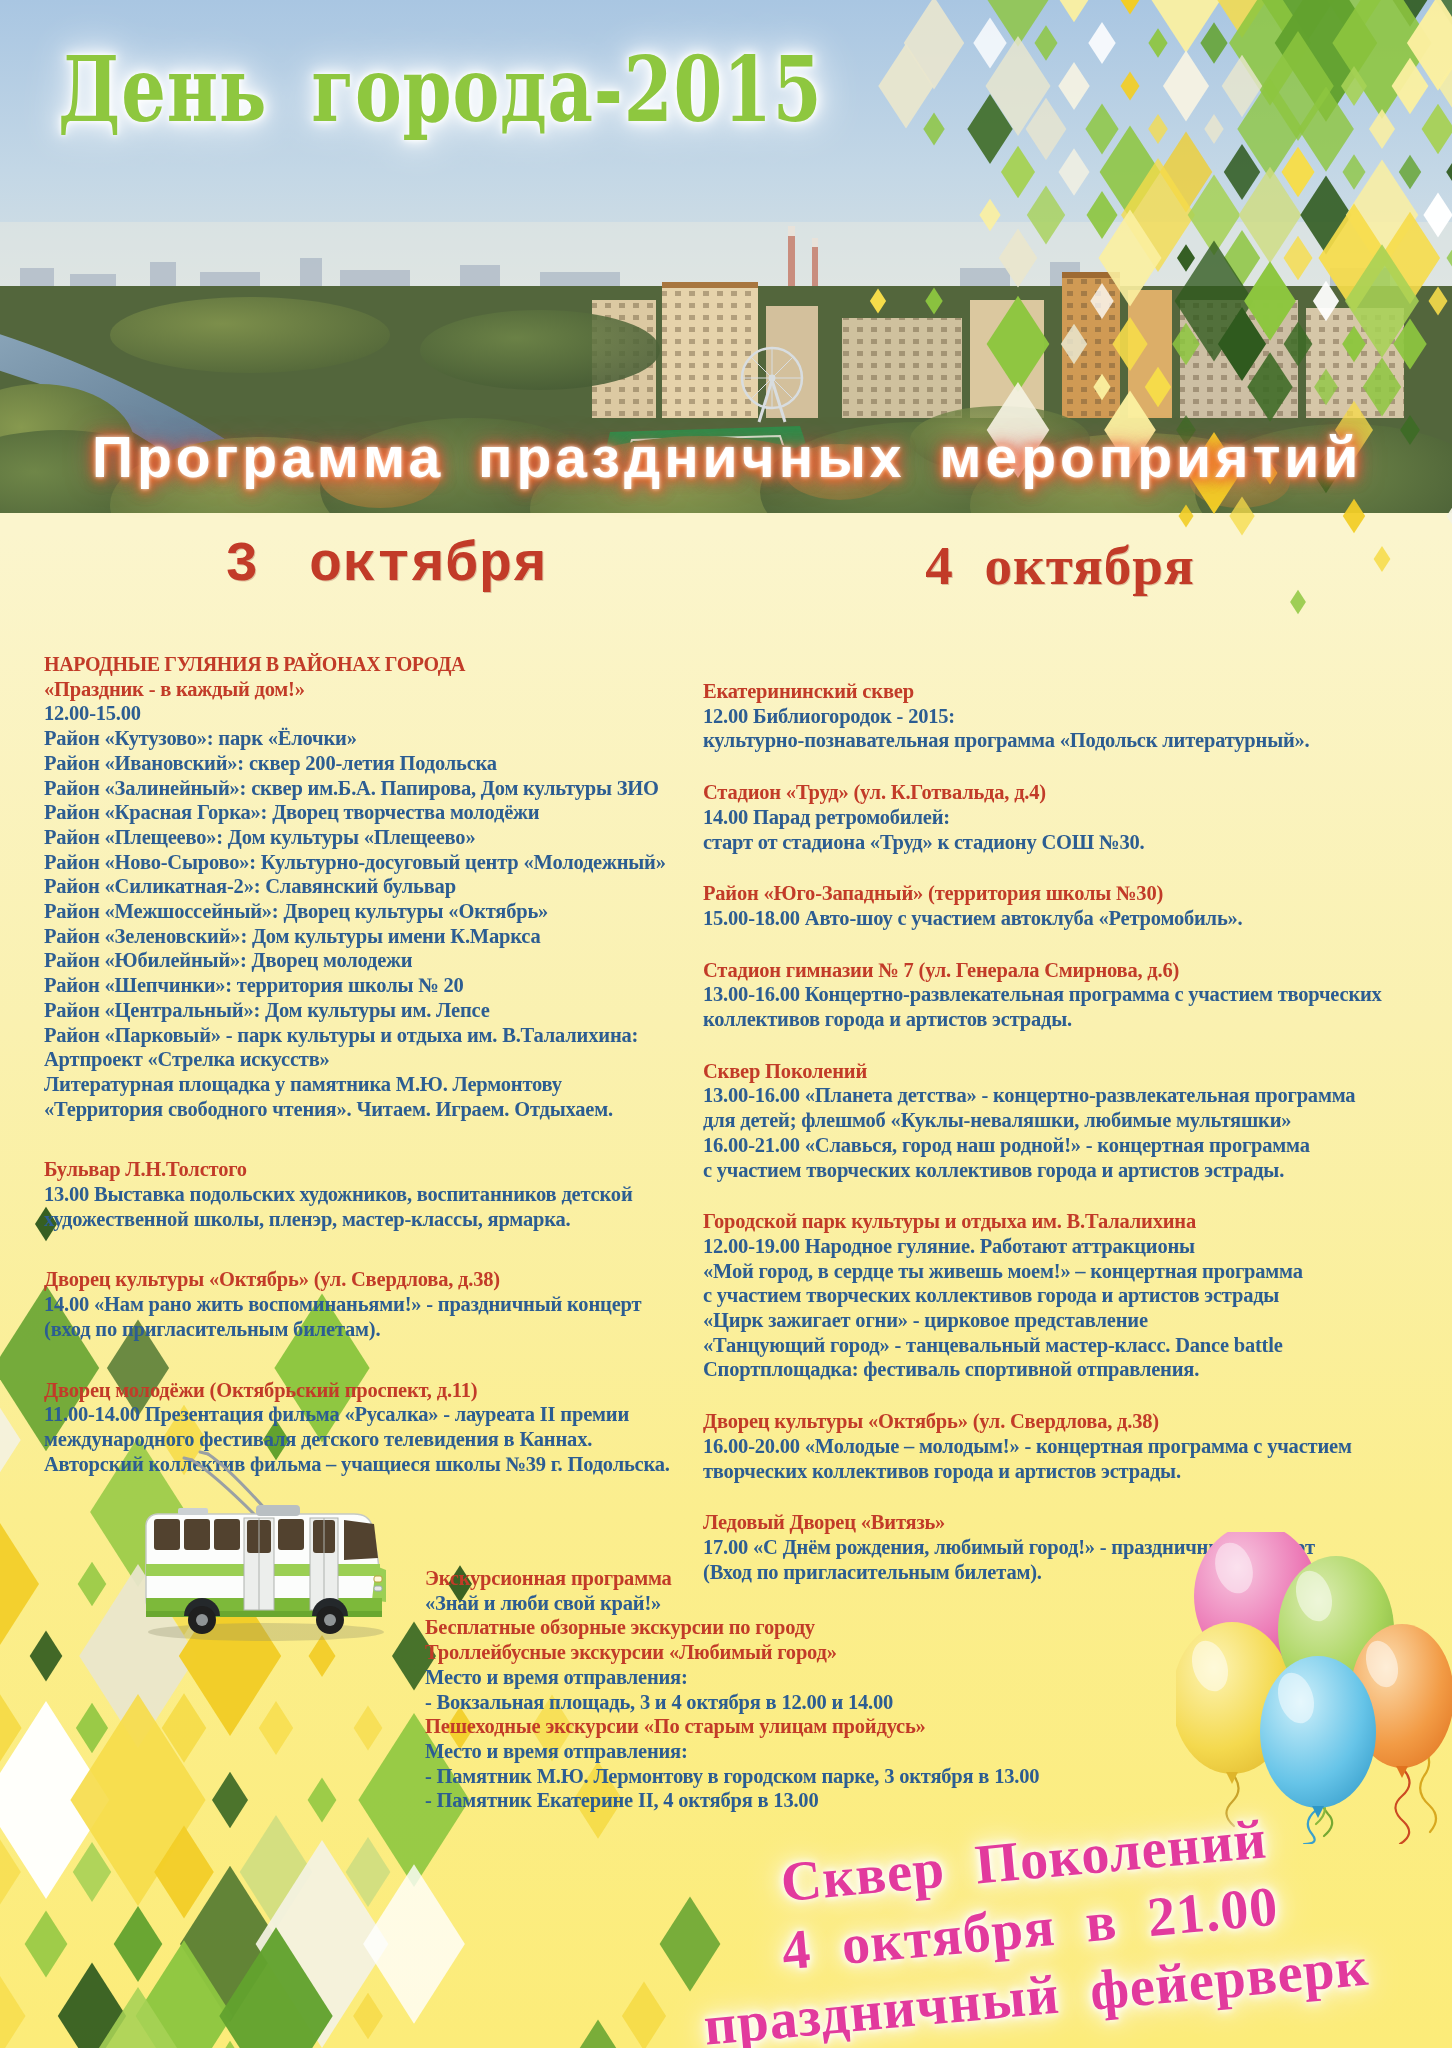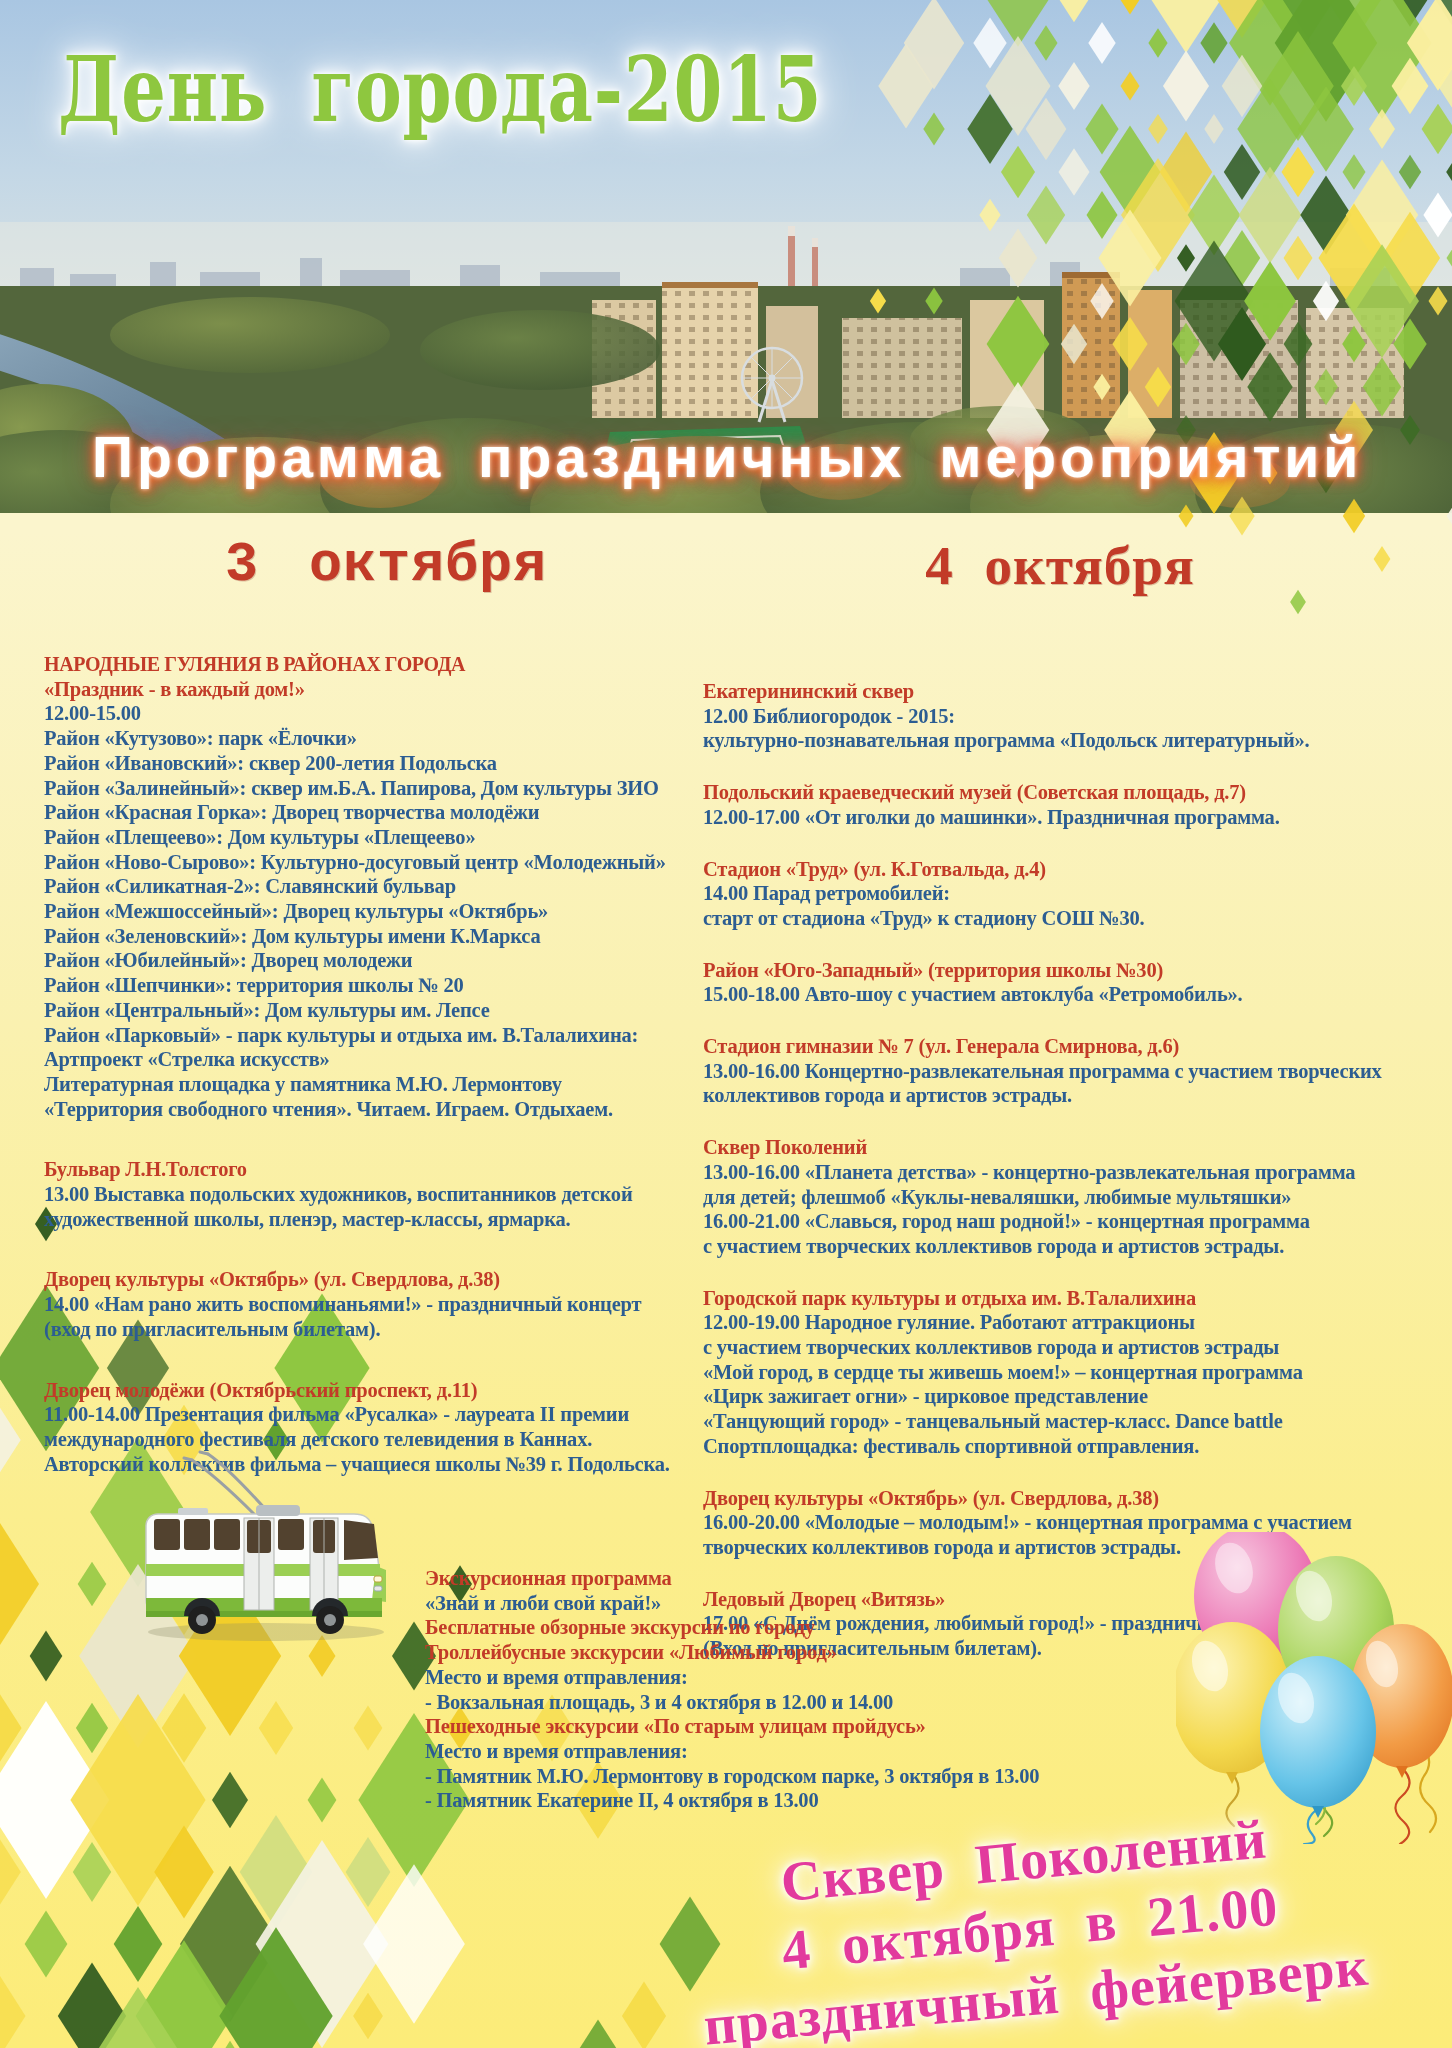--- a/index.html
+++ b/index.html
@@ -394,24 +394,20 @@
         <div class="line blue">Авторский коллектив фильма – учащиеся школы №39 г. Подольска.</div>
       </div>
     </div>
   <div id="col-right" class="column">
       <div class="section first">
         <div class="line red">Екатерининский сквер</div>
         <div class="line blue">12.00  Библиогородок - 2015:</div>
         <div class="line blue">культурно-познавательная программа  «Подольск  литературный».</div>
       </div>
       <div class="section">
-        <div class="line red">Подольский  краеведческий  музей (Советская площадь, д.7)</div>
-        <div class="line blue">12.00-17.00 «От иголки до машинки». Праздничная программа.</div>
-      </div>
-      <div class="section">
         <div class="line red">Стадион «Труд» (ул. К.Готвальда, д.4)</div>
         <div class="line blue">14.00  Парад ретромобилей:</div>
         <div class="line blue">старт от стадиона «Труд» к стадиону СОШ №30.</div>
       </div>
       <div class="section">
         <div class="line red">Район «Юго-Западный» (территория школы №30)</div>
         <div class="line blue">15.00-18.00 Авто-шоу с участием  автоклуба  «Ретромобиль».</div>
       </div>
       <div class="section">
         <div class="line red">Стадион  гимназии № 7 (ул. Генерала Смирнова, д.6)</div>
@@ -421,22 +417,22 @@
       <div class="section">
         <div class="line red">Сквер Поколений</div>
         <div class="line blue">13.00-16.00   «Планета детства»  - концертно-развлекательная программа</div>
         <div class="line blue">для детей; флешмоб «Куклы-неваляшки, любимые мультяшки»</div>
         <div class="line blue">16.00-21.00   «Славься, город наш родной!» - концертная программа</div>
         <div class="line blue">с участием творческих коллективов города и артистов эстрады.</div>
       </div>
       <div class="section">
         <div class="line red">Городской парк культуры и отдыха им. В.Талалихина</div>
         <div class="line blue">12.00-19.00     Народное гуляние.  Работают аттракционы</div>
+        <div class="line blue">«Мой город, в сердце ты живешь моем!» – концертная программа</div>
         <div class="line blue">с участием творческих коллективов города и артистов эстрады</div>
-        <div class="line blue">«Мой город, в сердце ты живешь моем!» – концертная программа</div>
         <div class="line blue">«Цирк зажигает огни» - цирковое представление</div>
         <div class="line blue">«Танцующий город» -  танцевальный мастер-класс. Dance battle</div>
         <div class="line blue">Спортплощадка: фестиваль спортивной отправления.</div>
       </div>
       <div class="section">
         <div class="line red">Дворец культуры «Октябрь» (ул. Свердлова, д.38)</div>
         <div class="line blue">16.00-20.00  «Молодые – молодым!» -  концертная  программа с участием</div>
         <div class="line blue">творческих коллективов города и артистов эстрады.</div>
       </div>
       <div class="section">

